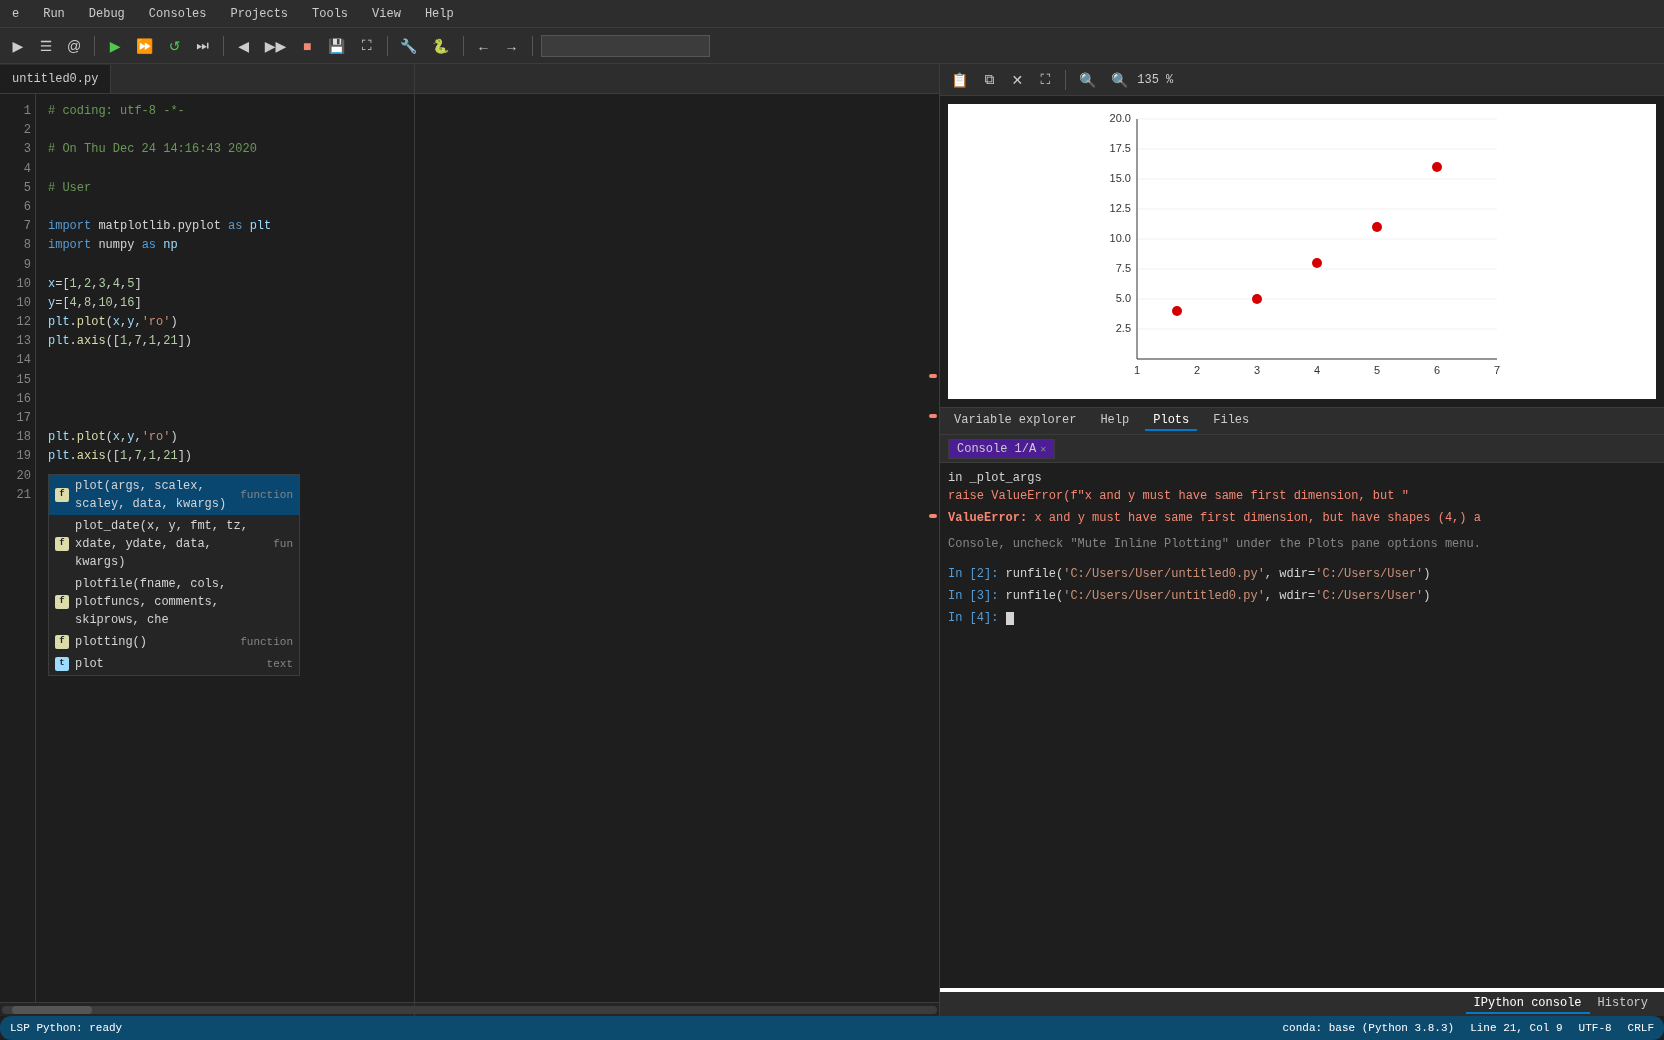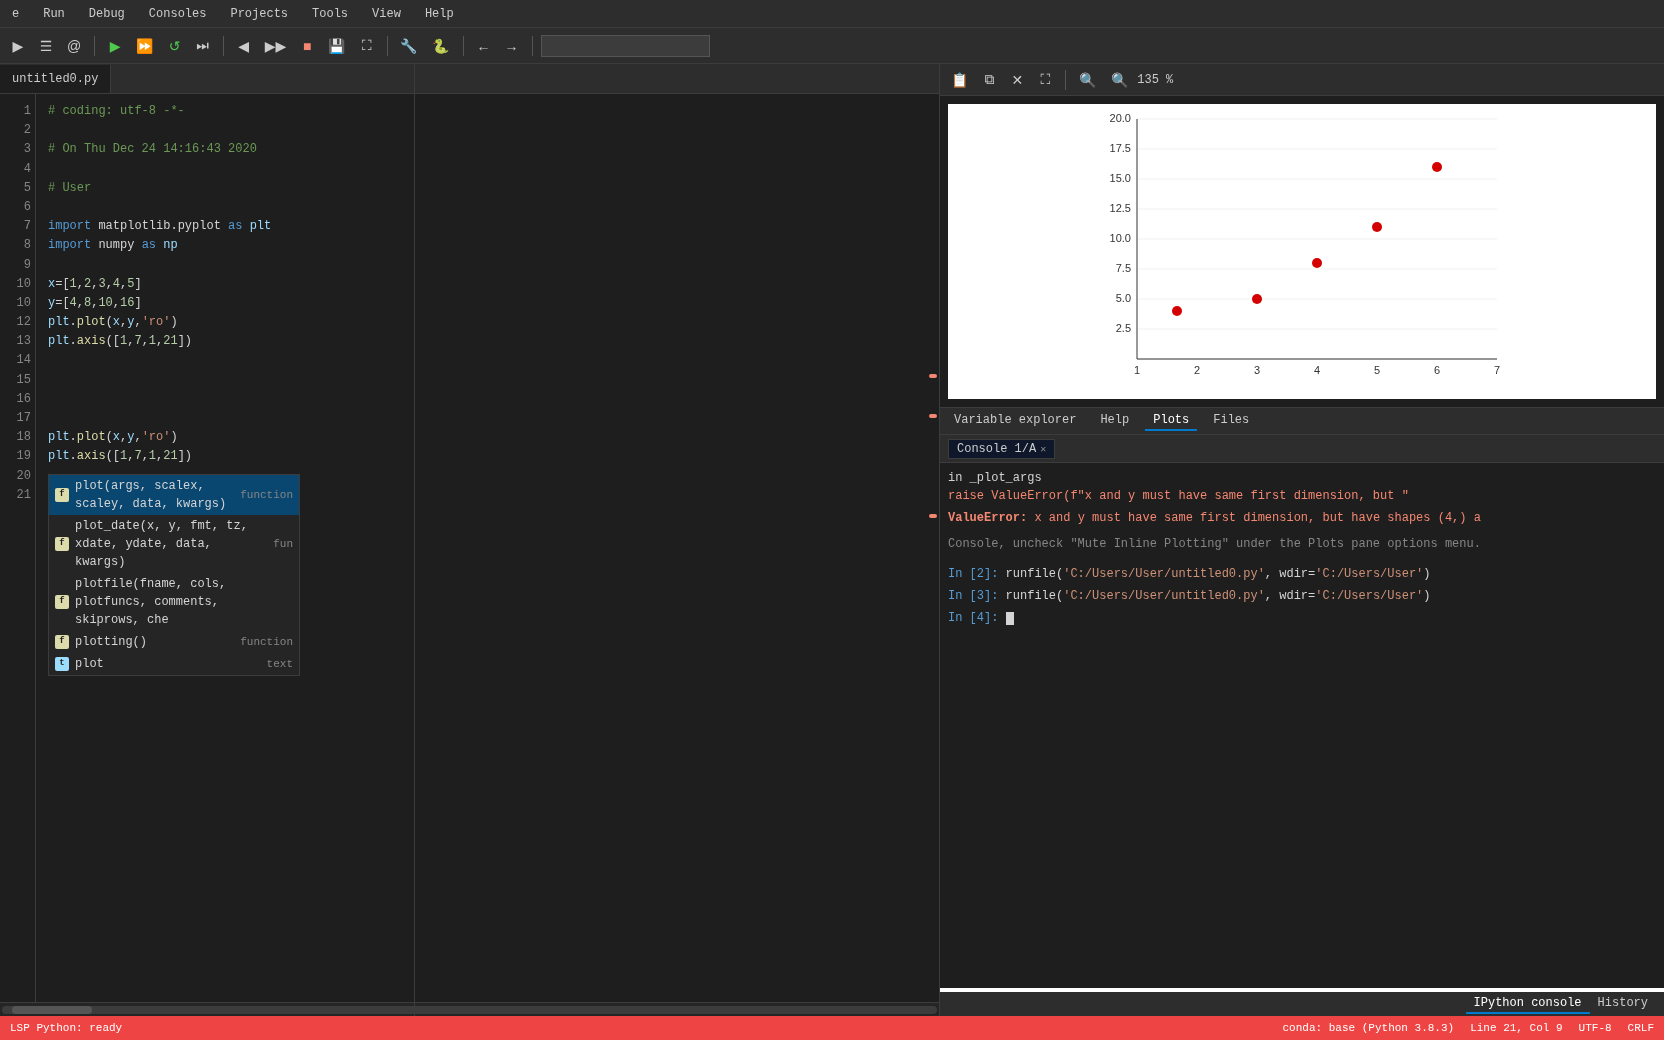--- a/index.html
+++ b/index.html
@@ -266,21 +266,21 @@
     #console-header {
       display: flex;
       align-items: center;
       height: 28px;
       background: #2d2d2d;
       border-bottom: 1px solid #3c3c3c;
       padding: 0 8px;
       gap: 8px;
     }
     .console-tab {
-      background: #0f172a;
+      background: #4c1d95;
       border: 1px solid #3c3c3c;
       color: #cccccc;
       padding: 2px 8px;
       font-size: 12px;
       display: flex;
       align-items: center;
       gap: 4px;
     }
     .console-tab-close {
       color: #888;
@@ -298,31 +298,32 @@
     }
 
     .console-error { color: #f48771; }
     .console-error-path { color: #f48771; }
     .console-normal { color: #d4d4d4; }
     .console-gray { color: #858585; }
 
     
     #status-bar {
       height: 24px;
-      background: #ef4444;
+      background: #0c4a6e;
       display: flex;
       align-items: center;
       padding: 0 10px;
       font-size: 11px;
       color: #ffffff;
       gap: 16px;
       position: absolute;
       bottom: 0;
       left: 0;
       right: 0;
+      border-radius: 11px;
     }
     .status-item {
       display: flex;
       align-items: center;
       gap: 4px;
       white-space: nowrap;
     }
     .status-right {
       margin-left: auto;
       display: flex;

